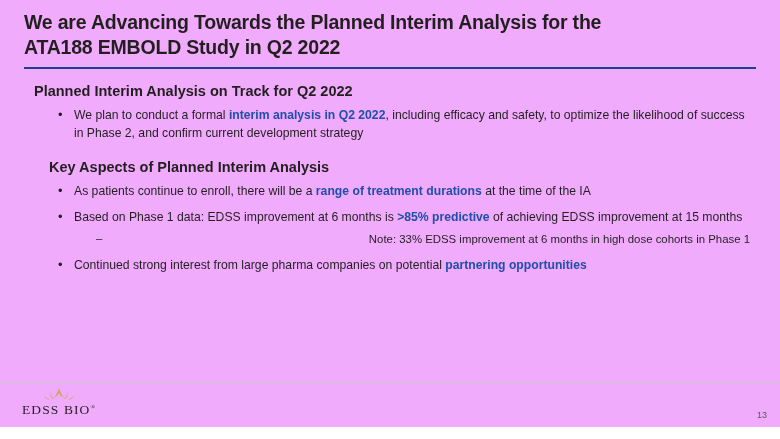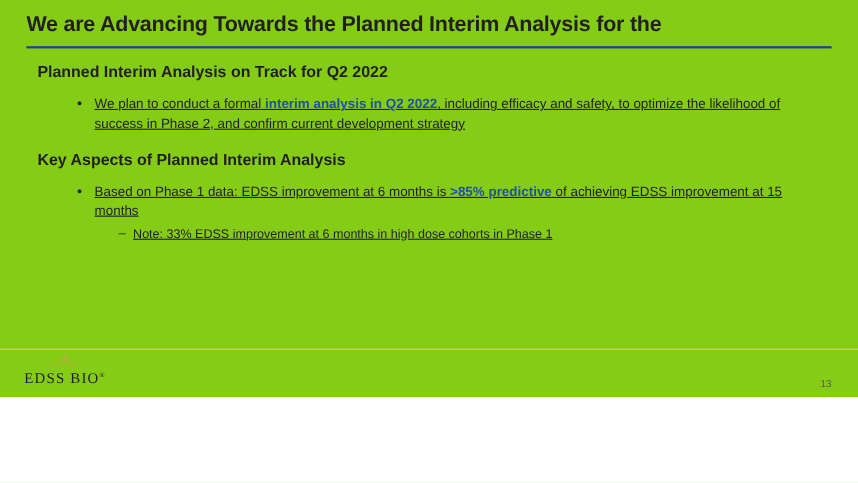--- a/index.html
+++ b/index.html
@@ -10,23 +10,23 @@
     width: 780px;
     height: 439px;
     background: #ffffff;
     font-family: "Liberation Sans", sans-serif;
     color: #231f20;
     overflow: hidden;
   }
   .slide {
     position: relative;
     width: 780px;
-    height: 361px;
+    height: 427px;
     box-sizing: border-box;
-    background: #84cc16;
+    background: #f0abfc;
   }
   .title-block {
     padding: 10px 24px 0 24px;
   }
   .slide-title {
     font-size: 19.5px;
     font-weight: bold;
     color: #231f20;
     line-height: 1.28;
     letter-spacing: -0.2px;
@@ -40,26 +40,26 @@
     padding: 14px 30px 0 34px;
   }
   .section-head {
     font-size: 14.5px;
     font-weight: bold;
     color: #231f20;
     margin: 0 0 8px 0;
   }
   .section-head.second {
     margin-top: 17px;
+    margin-left: 15px;
   }
   ul.lvl1 {
     list-style: none;
-    margin: 12px;
+    margin: 0;
     padding: 0 0 0 24px;
-    text-decoration: underline;
   }
   ul.lvl1 > li {
     position: relative;
     font-size: 12.2px;
     line-height: 1.42;
     color: #231f20;
     margin-bottom: 9px;
     padding-left: 16px;
   }
   ul.lvl1 > li:before {
@@ -67,20 +67,21 @@
     position: absolute;
     left: 0;
     top: -1px;
     font-size: 13px;
     color: #231f20;
   }
   ul.lvl2 {
     list-style: none;
     margin: 5px 0 0 0;
     padding: 0 0 0 22px;
+    text-align: right;
   }
   ul.lvl2 > li {
     position: relative;
     font-size: 11.4px;
     line-height: 1.4;
     color: #231f20;
     padding-left: 13px;
   }
   ul.lvl2 > li:before {
     content: "\2013";
@@ -127,56 +128,63 @@
     letter-spacing: 1.1px;
     color: #231f20;
     margin-top: 1px;
   }
   .logo-text sup {
     font-size: 6px;
     vertical-align: super;
   }
   .page-num {
     position: absolute;
-    right: 24px;
+    right: 13px;
     bottom: 7px;
     font-size: 9px;
     color: #58595b;
   }
 </style>
 </head>
 <body>
 
 <div class="slide">
 
   <div class="title-block">
     <div class="slide-title">
       <span>We are Advancing Towards the Planned Interim Analysis for the</span><br>
+      <span>ATA188 EMBOLD Study in Q2 2022</span>
     </div>
   </div>
   <div class="title-rule"></div>
 
   <div class="content">
 
     <div class="section-head">Planned Interim Analysis on Track for Q2 2022</div>
     <ul class="lvl1">
       <li>
         <span><span>We plan to conduct a formal </span><span class="hl">interim analysis in Q2 2022</span><span>, including efficacy and safety, to optimize the likelihood of success in Phase 2, and confirm current development strategy</span></span>
       </li>
     </ul>
 
     <div class="section-head second">Key Aspects of Planned Interim Analysis</div>
     <ul class="lvl1">
+      <li>
+        <span><span>As patients continue to enroll, there will be a </span><span class="hl">range of treatment durations</span><span> at the time of the IA</span></span>
+      </li>
       <li>
         <span><span>Based on Phase 1 data: EDSS improvement at 6 months is </span><span class="hl">&gt;85% predictive</span><span> of achieving EDSS improvement at 15 months</span></span>
         <ul class="lvl2">
           <li>
             <span><span>Note:</span><span>  33% EDSS improvement at 6 months in high dose cohorts in Phase 1</span></span>
           </li>
         </ul>
+      </li>
+      <li>
+        <span><span>Continued strong interest from large pharma companies on potential </span><span class="hl">partnering opportunities</span></span>
       </li>
     </ul>
 
   </div>
 
   <div class="footer">
     <div class="footer-rule"></div>
     <div class="logo">
       <svg class="logo-mark" viewBox="0 0 34 13">
         <path d="M17 0 C16 4 14.5 7 12 9.5 C15 8.5 16.3 6.5 17 4.5 C17.7 6.5 19 8.5 22 9.5 C19.5 7 18 4 17 0 Z" fill="#c8a64b"></path>

